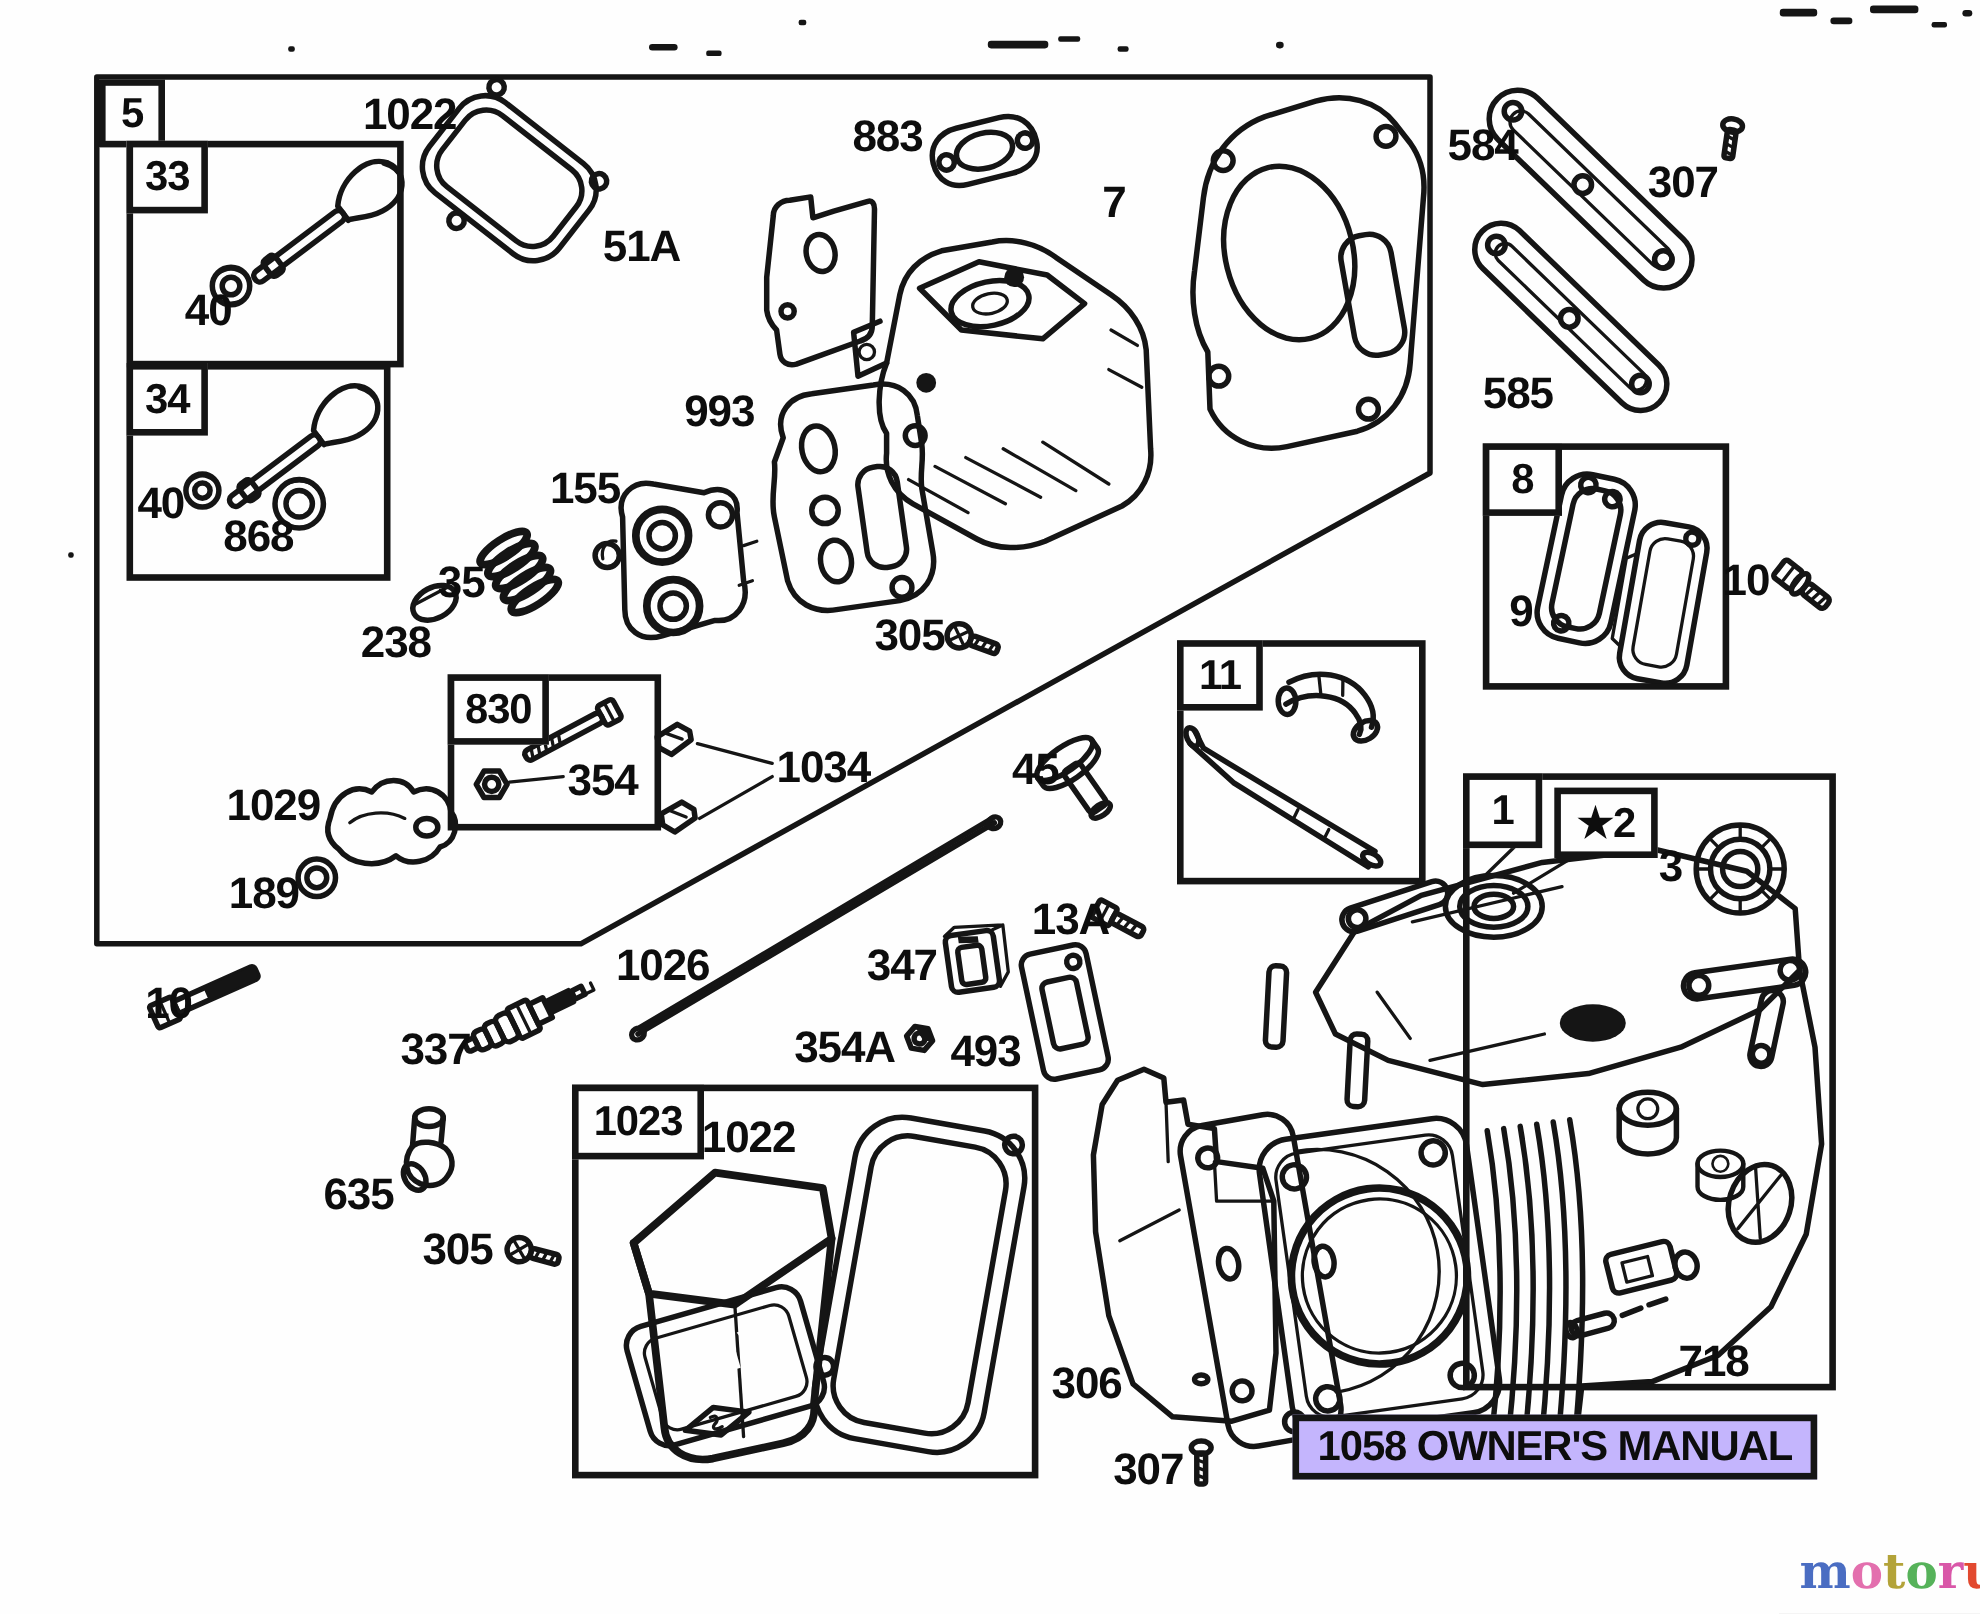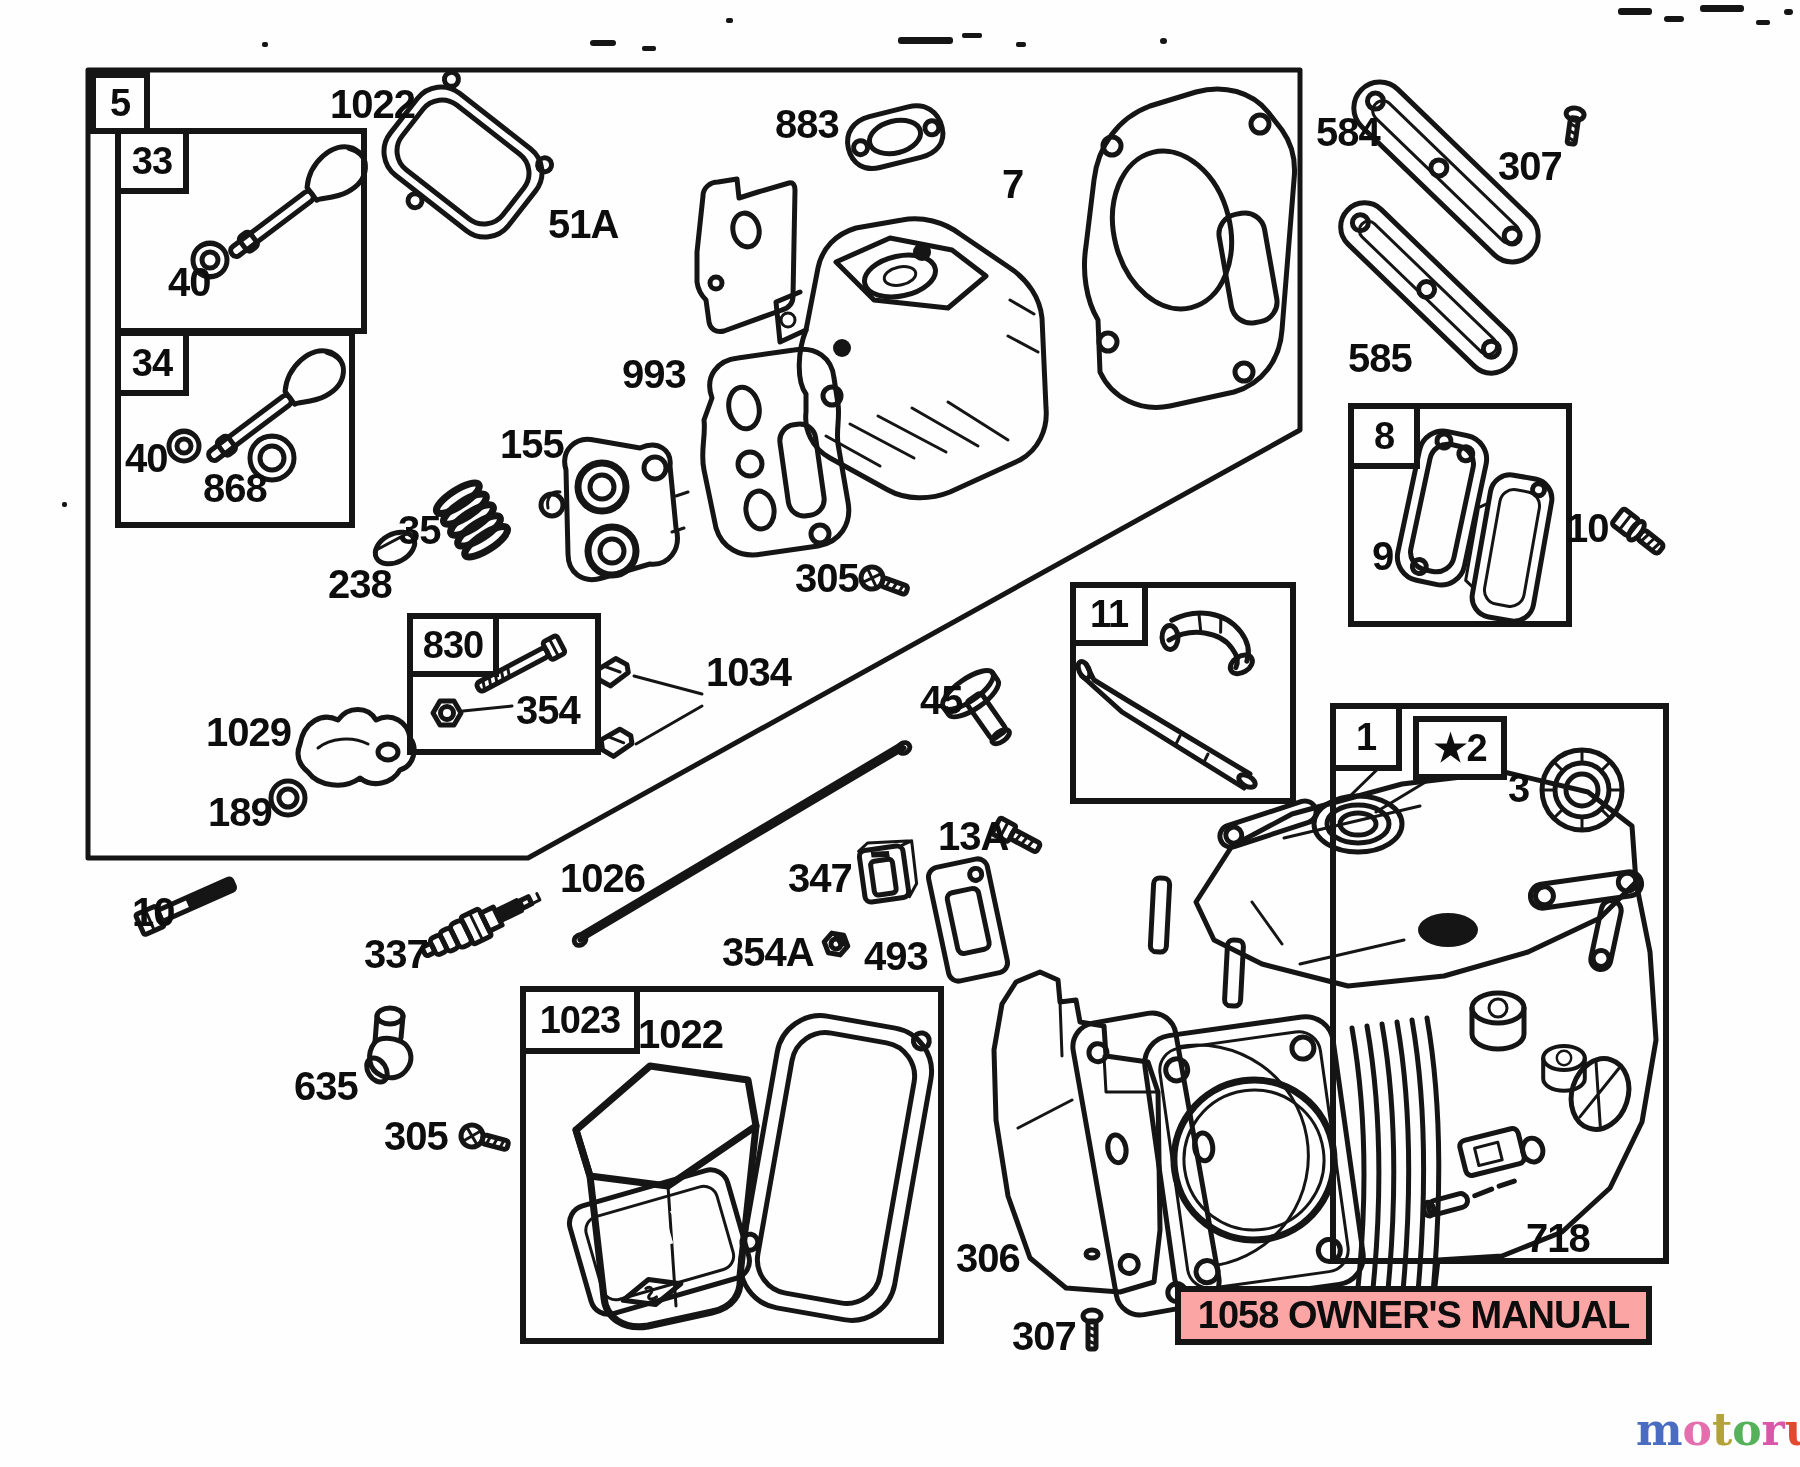--- a/index.html
+++ b/index.html
@@ -20,21 +20,21 @@
     letter-spacing:-1px;white-space:nowrap;transform-origin:0 0;
   }
   .cbox{position:absolute;border:6px solid #151515;}
   .lbox{
     position:absolute;border:6px solid #151515;background:#fefefe;color:#0d0d0d;
     font-weight:700;font-size:38px;display:flex;align-items:center;justify-content:center;
     letter-spacing:-1px;
   }
   #manual-box{
     position:absolute;left:1175px;top:1286px;width:477px;height:59px;border:6px solid #151515;
-    background:#fca5a5;display:flex;align-items:center;justify-content:center;
+    background:#c4b5fd;display:flex;align-items:center;justify-content:center;
     font-weight:700;font-size:38px;color:#0d0d0d;letter-spacing:-1px;box-sizing:border-box;
   }
   #watermark{
     position:absolute;left:1636px;top:1408px;font-family:"DejaVu Serif",serif;
     font-weight:700;font-size:44px;line-height:1;white-space:nowrap;
   }
 </style>
 </head>
 <body>
 
@@ -500,21 +500,21 @@
       <div class="plabel" style="left: 203px; top: 468px;">868</div>
       <div class="plabel" style="left: 330px; top: 84px;">1022</div>
       <div class="plabel" style="left: 548px; top: 204px; text-align: center;">51A</div>
       <div class="plabel" style="left: 775px; top: 104px;">883</div>
       <div class="plabel" style="left: 1002px; top: 164px;">7</div>
       <div class="plabel" style="left: 622px; top: 354px;">993</div>
       <div class="plabel" style="left: 500px; top: 424px;">155</div>
       <div class="plabel" style="left: 398px; top: 482px; margin-top: 28px;">35</div>
       <div class="plabel" style="left: 328px; top: 564px;">238</div>
       <div class="plabel" style="left: 516px; top: 690px;">354</div>
-      <div class="plabel" style="left: 706px; top: 652px; text-align: right;">1034</div>
+      <div class="plabel" style="left: 706px; top: 678px; text-align: right;">1034</div>
       <div class="plabel" style="left: 206px; top: 712px;">1029</div>
       <div class="plabel" style="left: 208px; top: 792px;">189</div>
       <div class="plabel" style="left: 795px; top: 558px;">305</div>
       <div class="plabel" style="left: 132px; top: 892px;">10</div>
       <div class="plabel" style="left: 364px; top: 906px; margin-top: 28px;">337</div>
       <div class="plabel" style="left: 560px; top: 858px;">1026</div>
       <div class="plabel" style="left: 888px; top: 680px; margin-left: 32px;">45</div>
       <div class="plabel" style="left: 938px; top: 816px;">13A</div>
       <div class="plabel" style="left: 788px; top: 858px;">347</div>
       <div class="plabel" style="left: 722px; top: 932px;">354A</div>

